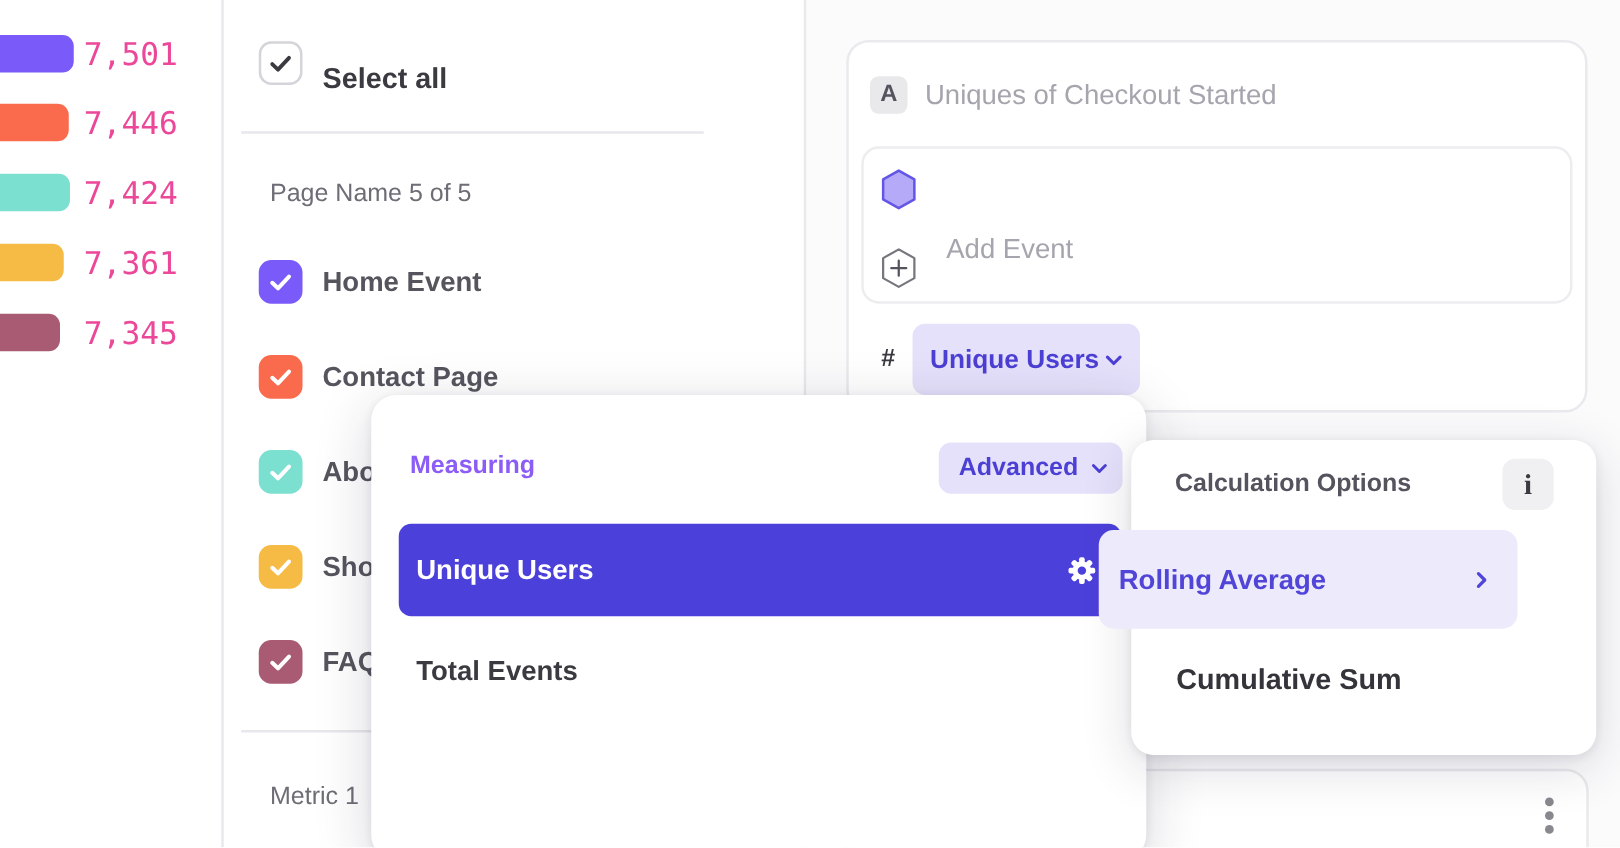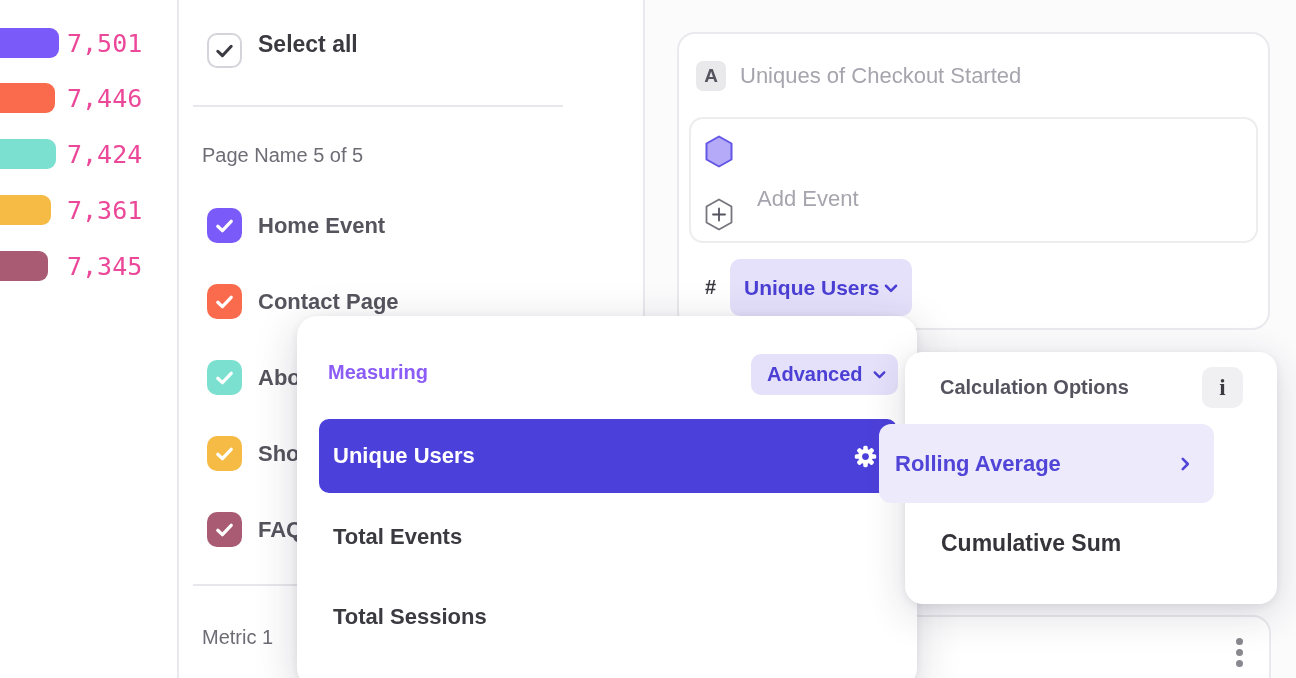--- a/index.html
+++ b/index.html
@@ -32,21 +32,21 @@
     display:flex; align-items:center; justify-content:center; z-index:2;
   }
   .cb svg { width:23px; height:23px; }
   .cb-outline { background:#fff; border:2px solid #d5d4da; }
   .row-label {
     position:absolute; left:258px; height:35px; display:flex; align-items:center;
     font-size:22px; font-weight:600; color:#56545d; white-space:nowrap; z-index:2;
   }
   .select-all-label { font-size:23px; font-weight:700; color:#3b3a40; }
   .section-label {
-    position:absolute; left:202px; font-size:20px; font-weight:500; color:#6e6c75;
+    position:absolute; left:216px; font-size:20px; font-weight:500; color:#6e6c75;
     white-space:nowrap; z-index:2;
   }
   .r0 { top:208px; } .r1 { top:284px; } .r2 { top:360px; } .r3 { top:436px; } .r4 { top:512px; }
 
   
   .right-bg { position:absolute; left:645px; top:0; width:651px; height:678px; background:#fbfbfc; z-index:0; }
   .card {
     position:absolute; background:#fff; border:2px solid #eae9ed; border-radius:18px; z-index:2;
   }
   .metric-card { left:677px; top:32px; width:593px; height:298px; }
@@ -156,21 +156,21 @@
   <div class="legend-bar bar-4" style="background: rgb(168, 91, 114);"></div>
   <div class="legend-val val-4">7,345</div>
 
   <div class="vdivider" style="left:177px;"></div>
 
   <div class="cb cb-outline" style="top:33px;">
     <svg viewBox="0 0 24 24">
       <path d="M5 12.8 L9.8 17.4 L19 7.6" fill="none" stroke="#3b3a40" stroke-width="3.2" stroke-linecap="round" stroke-linejoin="round"></path>
     </svg>
   </div>
-  <div class="row-label select-all-label" style="top:27px;">Select all</div>
+  <div class="row-label select-all-label" style="top:45px;">Select all</div>
 
   <div class="hdivider" style="left:193px; top:105px; width:370px;"></div>
 
   <div class="section-label" style="top:144px;">Page Name 5 of 5</div>
 
   <div class="cb r0" style="background: rgb(123, 90, 250);">
     <svg viewBox="0 0 24 24">
         <path d="M5 12.8 L9.8 17.4 L19 7.6" fill="none" stroke="#fff" stroke-width="3.4" stroke-linecap="round" stroke-linejoin="round"></path>
       </svg>
   </div>
@@ -255,21 +255,20 @@
         <rect x="10" y="2.5" width="4" height="19" rx="1.4"></rect>
         <rect x="10" y="2.5" width="4" height="19" rx="1.4" transform="rotate(45 12 12)"></rect>
         <rect x="10" y="2.5" width="4" height="19" rx="1.4" transform="rotate(90 12 12)"></rect>
         <rect x="10" y="2.5" width="4" height="19" rx="1.4" transform="rotate(135 12 12)"></rect>
         <circle cx="12" cy="12" r="6.6"></circle>
       </g>
       <circle cx="12" cy="12" r="3" fill="#4c40da"></circle>
     </svg>
   </div>
   <div class="menu-item mi-1">Total Events</div>
-  <div class="menu-item mi-2">Total Sessions</div>
 
   <div class="calc-popup"></div>
   <div class="calc-title">Calculation Options</div>
   <div class="info-btn">i</div>
 
   <div class="calc-row-hl">
     <span class="lbl">Rolling Average</span>
     <svg width="18" height="18" viewBox="0 0 16 16">
       <path d="M6 3.5 L10.5 8 L6 12.5" fill="none" stroke="#5145d8" stroke-width="2.3" stroke-linecap="round" stroke-linejoin="round"></path>
     </svg>

